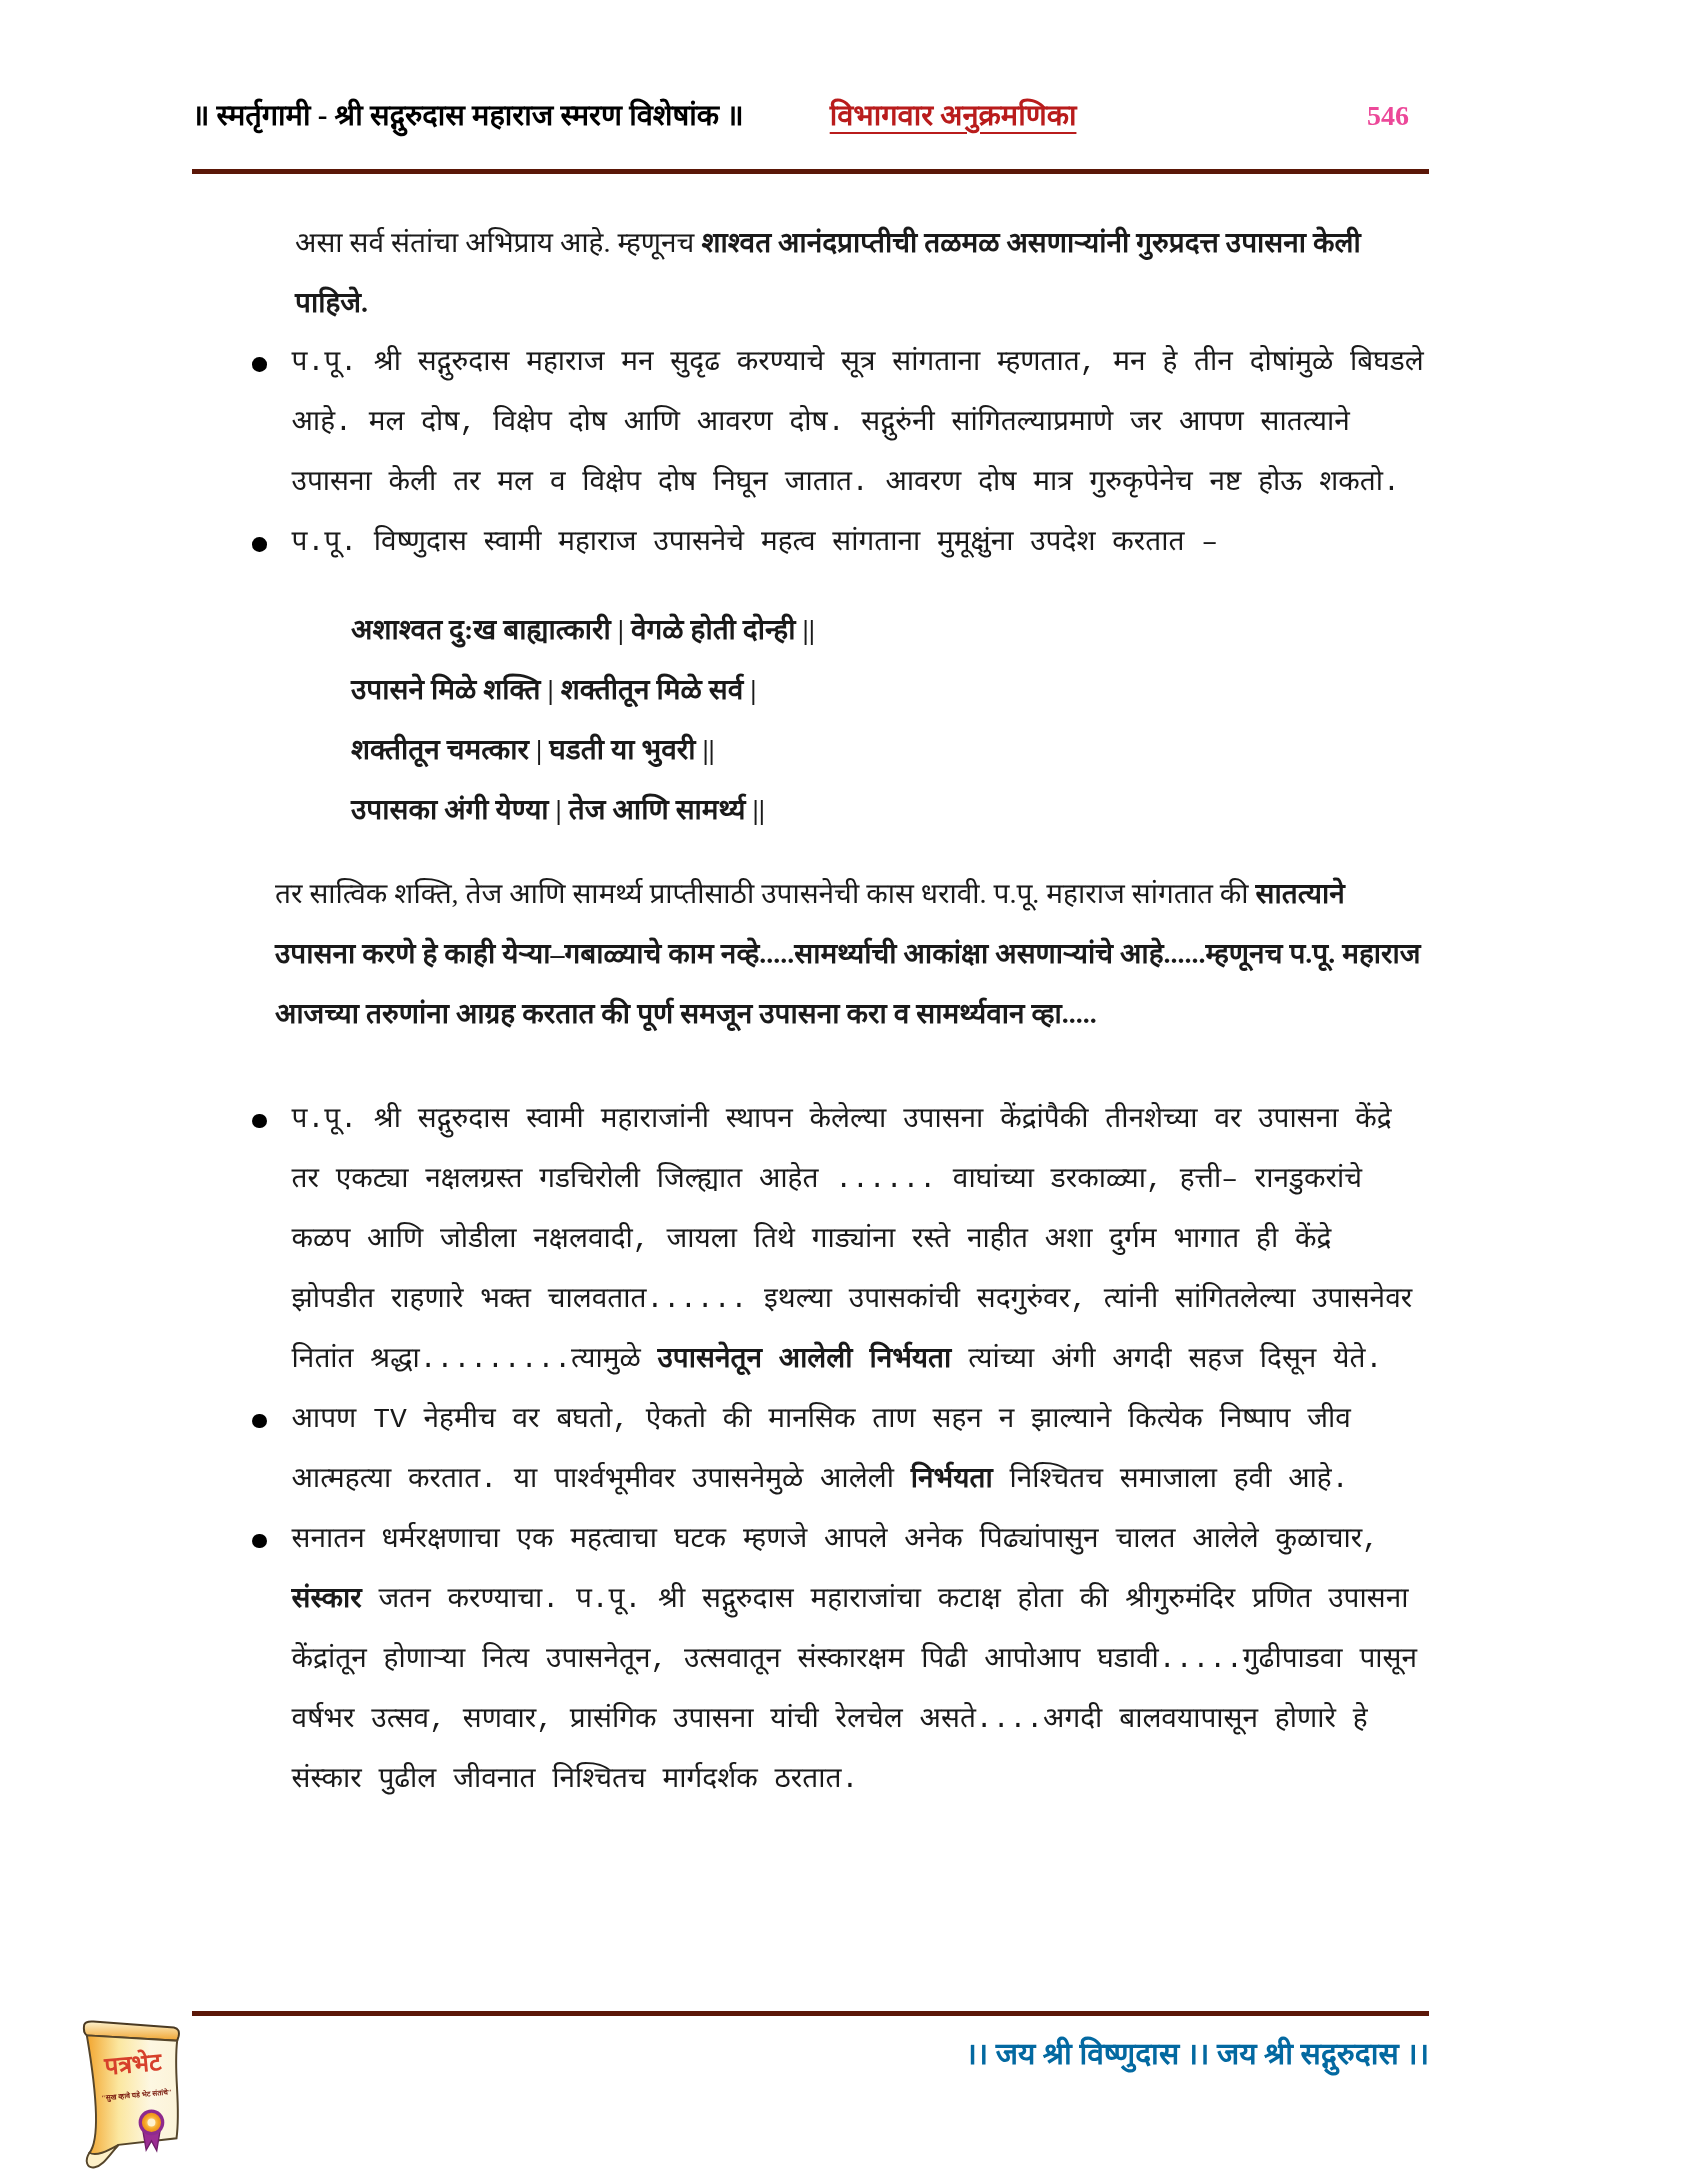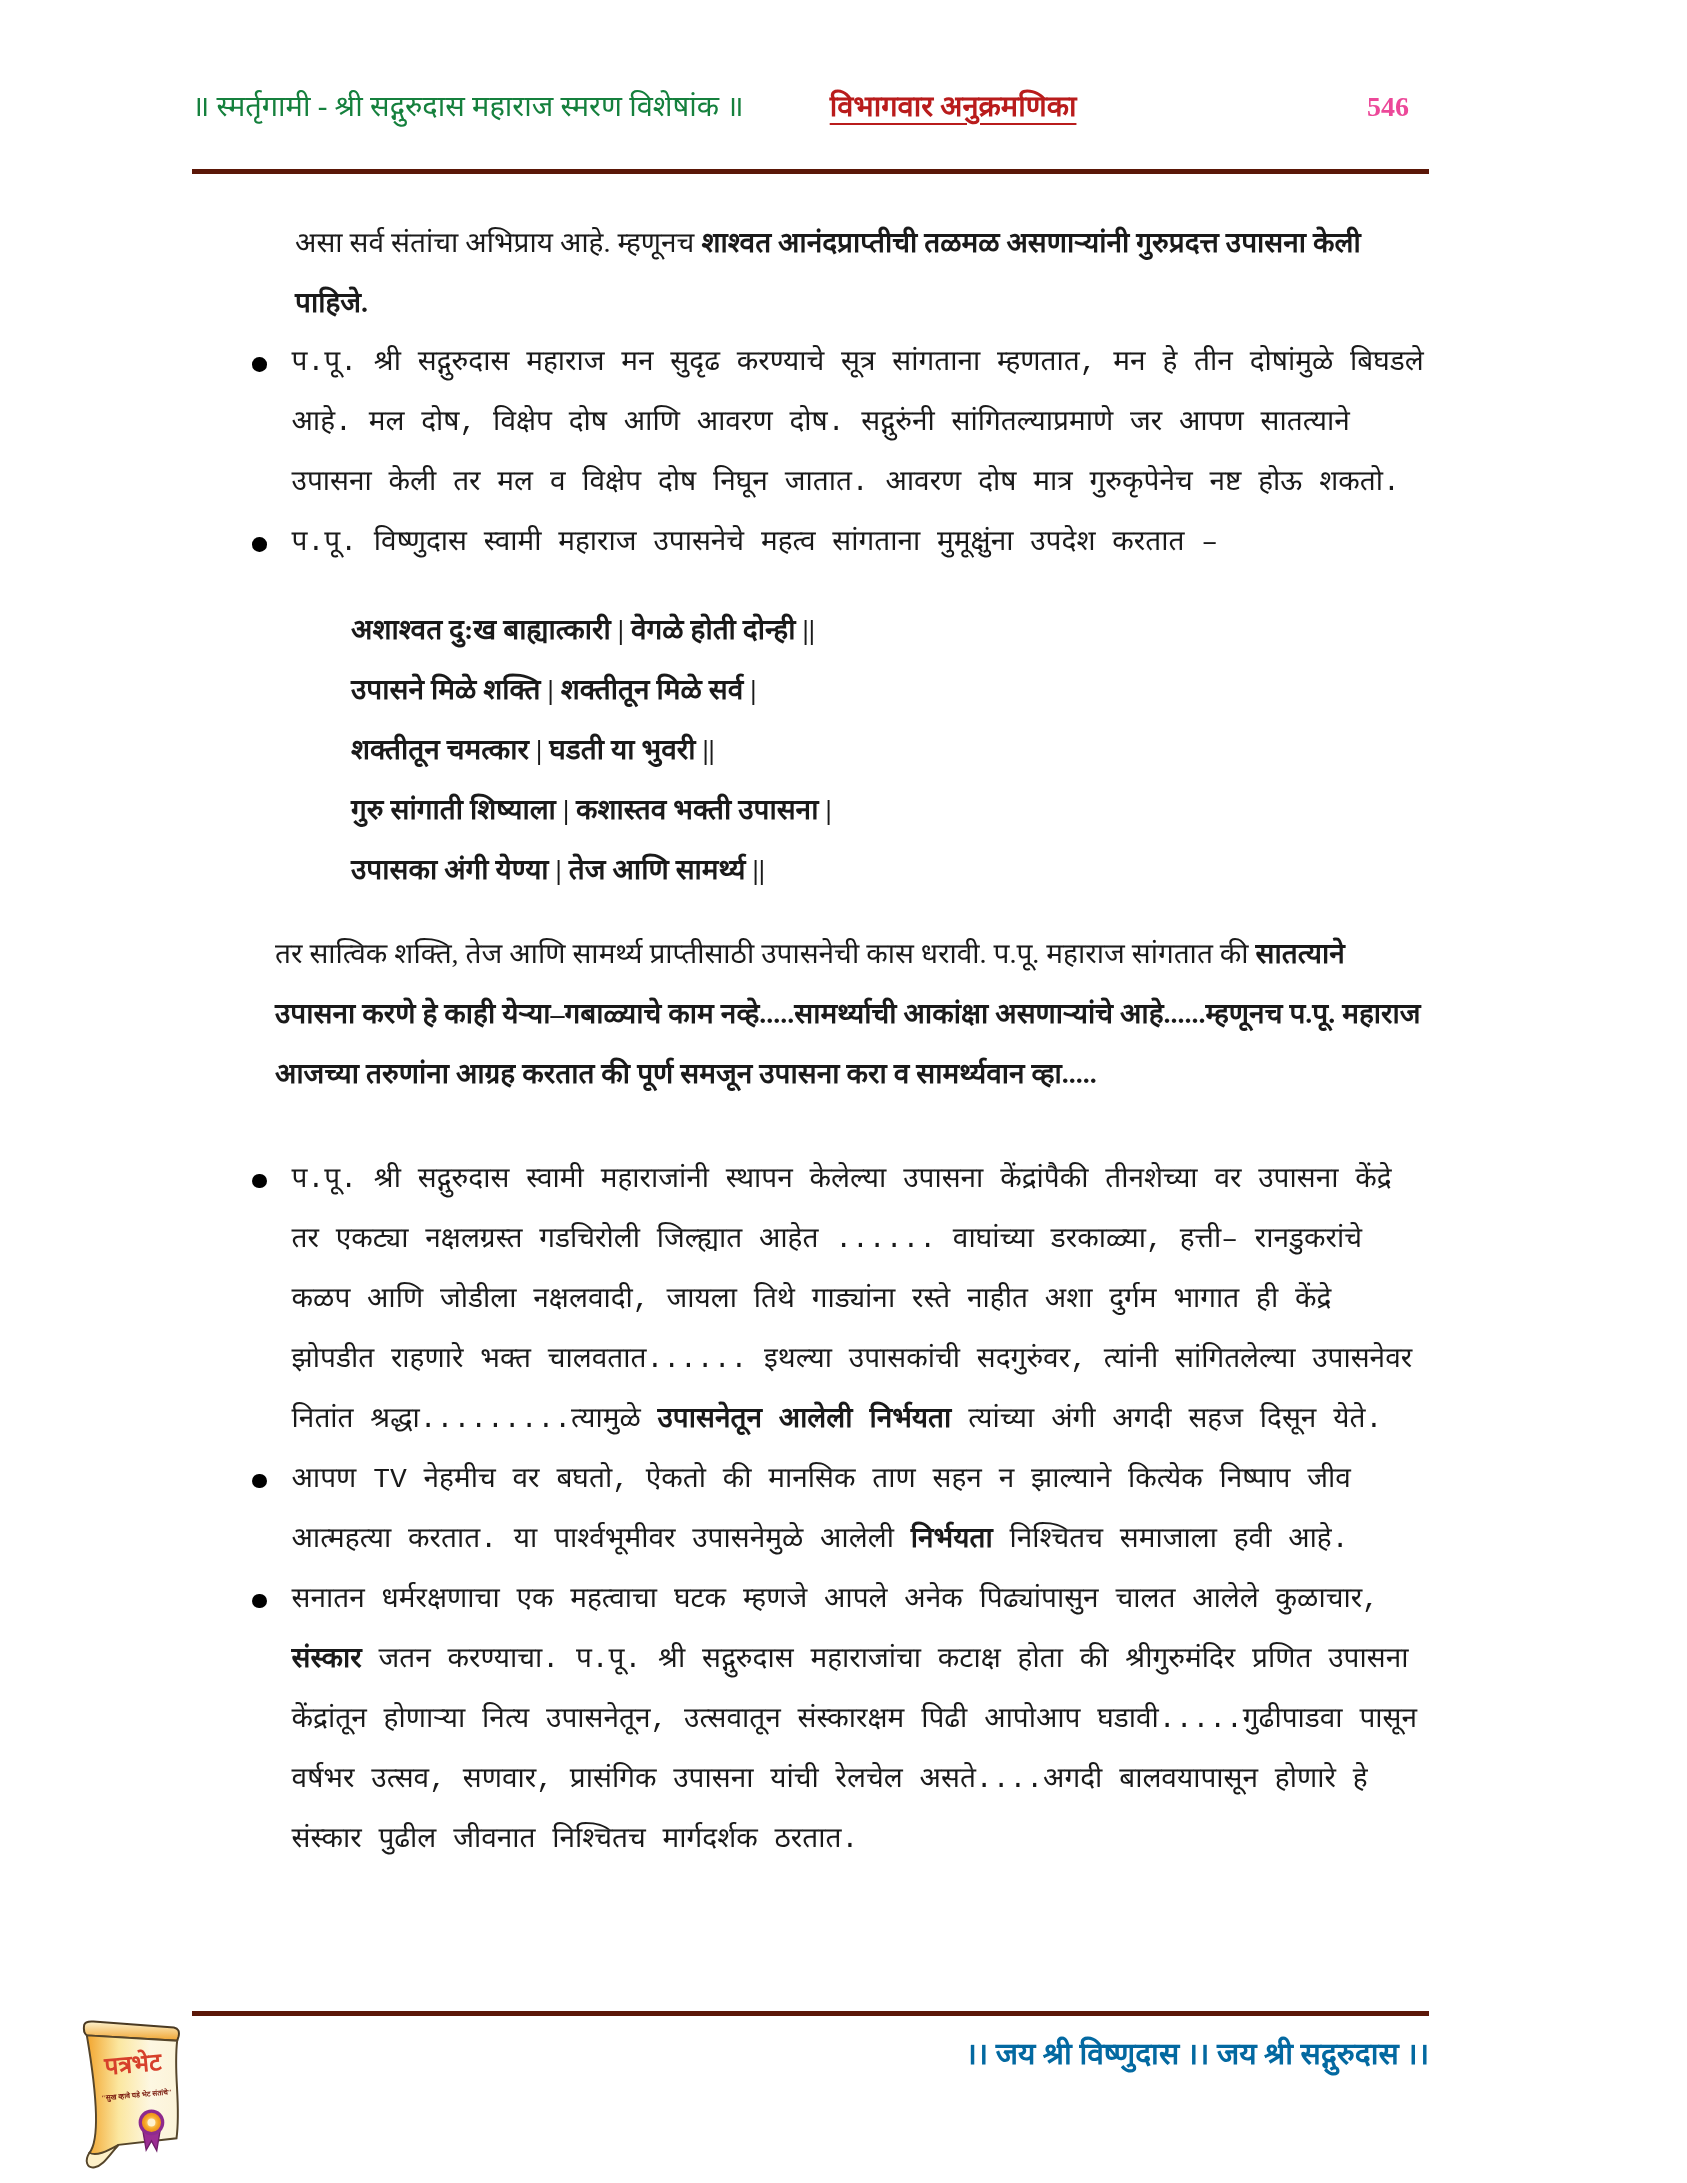--- a/index.html
+++ b/index.html
@@ -6,21 +6,21 @@
   body{
     width:1687px;height:2183px;position:relative;background:#ffffff;
     font-family:"Liberation Serif","DejaVu Serif",serif;
     color:#1a1a1a;overflow:hidden;
   }
   
   #header-row{
     position:absolute;left:192px;top:85px;width:1237px;
     display:flex;align-items:baseline;padding-right:20px;box-sizing:border-box;
   }
-  .hdr-title{font-size:29px;font-weight:normal;color:#15803d;white-space:nowrap;}
+  .hdr-title{font-size:29px;font-weight:bold;color:#000000;white-space:nowrap;margin-top:9px;}
   .hdr-link{font-size:29px;font-weight:bold;color:#b91c1c;text-decoration:underline;
     text-underline-offset:6.6px;margin-left:86px;white-space:nowrap;cursor:pointer;}
   .hdr-page{font-size:28px;font-weight:bold;color:#ec4899;margin-left:auto;}
   #header-rule{position:absolute;left:192px;top:169px;width:1237px;height:5.3px;background:#5b1708;}
   
   #content{position:absolute;left:192px;top:213px;width:1237px;font-size:28px;line-height:60px;}
   .block{margin:0;}
   .para-1{padding-left:103px;}
   .para-2{padding-left:83px;margin-bottom:46px;}
   .bullet-item{display:flex;align-items:flex-start;}
@@ -51,21 +51,20 @@
       <div class="bullet-text"><span class="">प.पू. श्री सद्गुरुदास महाराज मन सुदृढ करण्याचे सूत्र सांगताना म्हणतात, मन हे तीन दोषांमुळे बिघडले आहे. मल दोष, विक्षेप दोष आणि आवरण दोष. सद्गुरुंनी सांगितल्याप्रमाणे जर आपण सातत्याने उपासना केली तर मल व विक्षेप दोष निघून जातात. आवरण दोष मात्र गुरुकृपेनेच नष्ट होऊ शकतो.</span></div>
     </div>
     <div class="block bullet-item">
       <span class="bullet-dot"></span>
       <div class="bullet-text"><span class="">प.पू. विष्णुदास स्वामी महाराज उपासनेचे महत्व सांगताना मुमूक्षुंना उपदेश करतात –</span></div>
     </div>
     <div class="verse">
       <div class="verse-line">अशाश्वत दु:ख बाह्यात्कारी | वेगळे होती दोन्ही ||</div>
       <div class="verse-line">उपासने मिळे शक्ति | शक्तीतून मिळे सर्व |</div>
       <div class="verse-line">शक्तीतून चमत्कार | घडती या भुवरी ||</div>
-      <div class="verse-line">गुरु सांगाती शिष्याला | कशास्तव भक्ती उपासना |</div>
       <div class="verse-line">उपासका अंगी येण्या | तेज आणि सामर्थ्य ||</div>
     </div>
     <div class="block para-2"><span class="">तर सात्विक शक्ति, तेज आणि सामर्थ्य प्राप्तीसाठी उपासनेची कास धरावी. प.पू. महाराज सांगतात की </span><span class="bold">सातत्याने उपासना करणे हे काही येऱ्या–गबाळ्याचे काम नव्हे.....सामर्थ्याची आकांक्षा असणाऱ्यांचे आहे......म्हणूनच प.पू. महाराज आजच्या तरुणांना आग्रह करतात की पूर्ण समजून उपासना करा व सामर्थ्यवान व्हा.....</span></div>
     <div class="block bullet-item">
       <span class="bullet-dot"></span>
       <div class="bullet-text"><span class="">प.पू. श्री सद्गुरुदास स्वामी महाराजांनी स्थापन केलेल्या उपासना केंद्रांपैकी तीनशेच्या वर उपासना केंद्रे तर एकट्या नक्षलग्रस्त गडचिरोली जिल्ह्यात आहेत ...... वाघांच्या डरकाळ्या, हत्ती– रानडुकरांचे कळप आणि जोडीला नक्षलवादी, जायला तिथे गाड्यांना रस्ते नाहीत अशा दुर्गम भागात ही केंद्रे झोपडीत राहणारे भक्त चालवतात...... इथल्या उपासकांची सदगुरुंवर, त्यांनी सांगितलेल्या उपासनेवर नितांत श्रद्धा.........त्यामुळे </span><span class="bold">उपासनेतून आलेली निर्भयता</span><span class=""> त्यांच्या अंगी अगदी सहज दिसून येते.</span></div>
     </div>
     <div class="block bullet-item">
       <span class="bullet-dot"></span>
       <div class="bullet-text"><span class="">आपण TV नेहमीच वर बघतो, ऐकतो की मानसिक ताण सहन न झाल्याने कित्येक निष्पाप जीव आत्महत्या करतात. या पार्श्वभूमीवर उपासनेमुळे आलेली </span><span class="bold">निर्भयता</span><span class=""> निश्चितच समाजाला हवी आहे.</span></div>

